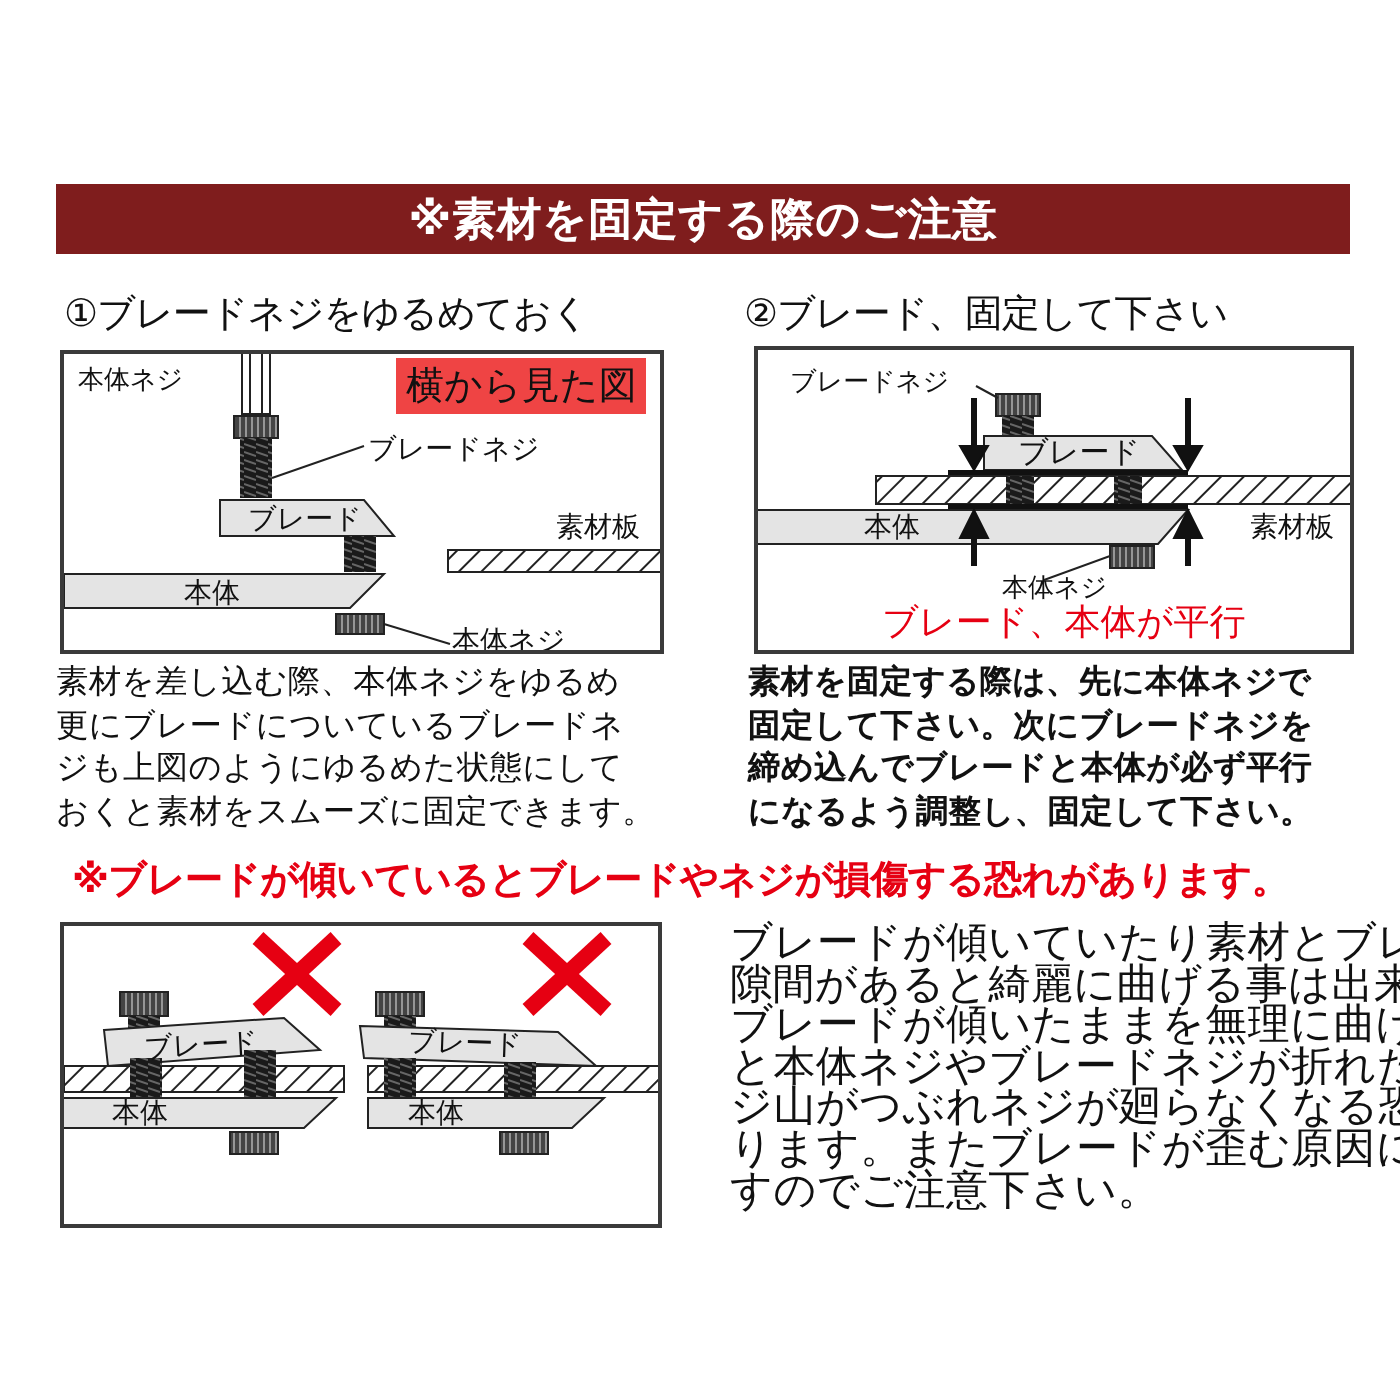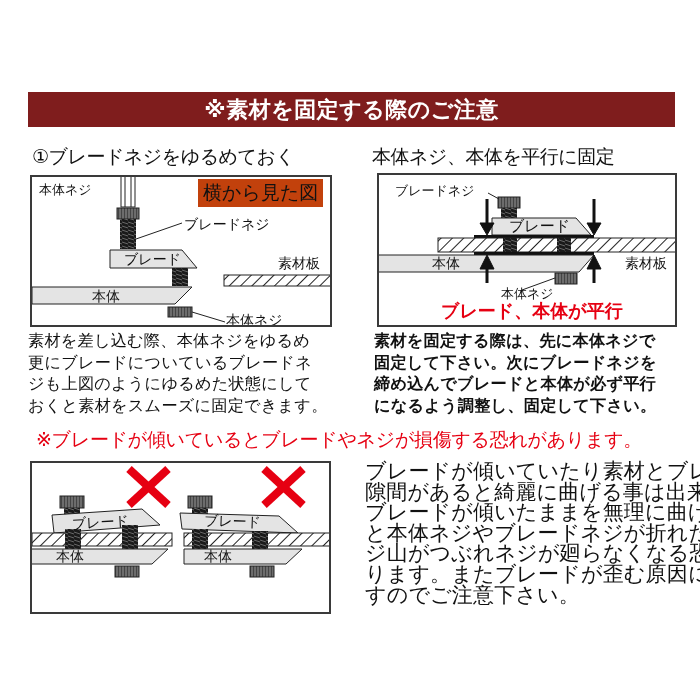--- a/index.html
+++ b/index.html
@@ -4,24 +4,24 @@
 <style>
   html, body { margin:0; padding:0; background:#ffffff; }
   body { width:700px; height:700px; position:relative; overflow:hidden;
          font-family:"DejaVu Sans", "Liberation Sans", sans-serif; color:#1a1a1a; }
   .banner { position:absolute; left:28px; top:92px; width:647px; height:35px;
             background:#7f1d1d; color:#fff; font-weight:bold; font-size:22px;
             display:flex; align-items:center; justify-content:center; letter-spacing:0.5px; }
   .step-title { position:absolute; font-weight:normal; font-size:19px; color:#111; letter-spacing:-0.5px; }
   .box { position:absolute; border:2px solid #3a3a3a; box-sizing:border-box; background:#fff; overflow:hidden; }
   .para { position:absolute; font-size:16.2px; line-height:21.5px; color:#111; letter-spacing:0.2px; white-space:pre; }
-  .warn { position:absolute; left:36px; top:427px; font-weight:normal; font-size:19px; color:#e60012; letter-spacing:-0.3px;text-align:center; }
+  .warn { position:absolute; left:36px; top:427px; font-weight:bold; font-size:19px; color:#e60012; letter-spacing:-0.3px;text-align:center; }
   .lbl { position:absolute; font-size:13px; color:#111; white-space:nowrap; }
-  .view-tag { position:absolute; background:#c2410c; font-size:19px; padding:1px 5px; color:#111; }
-  .redlbl { position:absolute; font-weight:bold; color:#e60012; font-size:18px; white-space:nowrap; }
+  .view-tag { position:absolute; background:#ef4444; font-size:19px; padding:1px 5px; color:#111; }
+  .redlbl { position:absolute; font-weight:normal; color:#e60012; font-size:18px; white-space:nowrap; }
   svg { position:absolute; left:0; top:0; }
 </style>
 </head>
 <body>
 
 <div class="banner">※素材を固定する際のご注意</div>
 
 <div class="step-title" style="left:32px; top:144px;">①ブレードネジをゆるめておく</div>
 <div class="box" style="left:30px; top:175px; width:302px; height:152px;">
   <svg width="302" height="152">
@@ -62,21 +62,21 @@
   <div class="lbl" style="left:92px; top:74px; font-size:14px;">ブレード</div>
   <div class="lbl" style="left:246px; top:78px; font-size:14px;">素材板</div>
   <div class="lbl" style="left:60px; top:111px; font-size:14px;">本体</div>
   <div class="lbl" style="left:194px; top:135px; font-size:14px;">本体ネジ</div>
 </div>
 <div class="para" style="left:28px; top:330px;">素材を差し込む際、本体ネジをゆるめ
 更にブレードについているブレードネ
 ジも上図のようにゆるめた状態にして
 おくと素材をスムーズに固定できます。</div>
 
-<div class="step-title" style="left:372px; top:144px;">本体ネジ、本体を平行に固定</div>
+<div class="step-title" style="left:372px; top:144px;">②ブレード、固定して下さい</div>
 <div class="box" style="left:377px; top:173px; width:300px; height:154px;">
   <svg width="300" height="154">
     <defs>
       <pattern id="hatch2" width="8" height="8" patternUnits="userSpaceOnUse" patternTransform="rotate(45)">
         <rect width="8" height="8" fill="#fff"></rect>
           <line x1="0" y1="0" x2="0" y2="8" stroke="#222" stroke-width="2"></line>
       </pattern>
       <pattern id="thread2" width="6" height="4" patternUnits="userSpaceOnUse">
         <rect width="6" height="4" fill="#1a1a1a"></rect>
           <line x1="0" y1="1" x2="6" y2="3" stroke="#666"></line>

